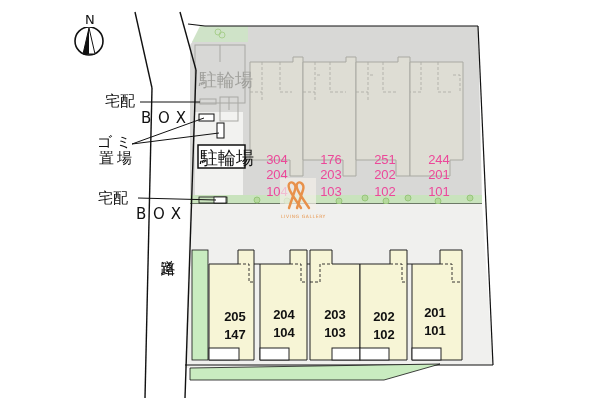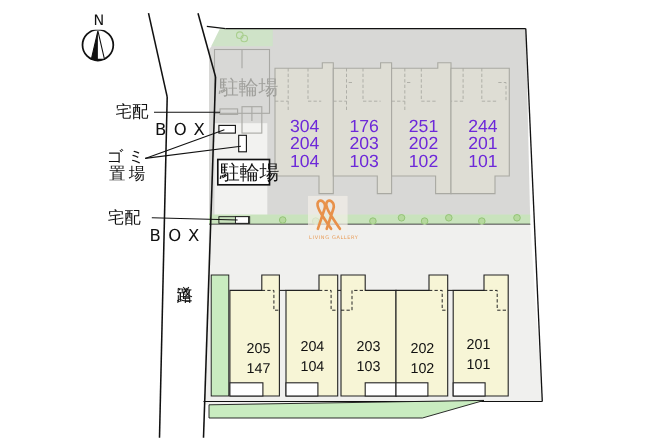--- a/index.html
+++ b/index.html
@@ -2,22 +2,22 @@
 <html><head>
 <meta charset="utf-8">
 <style>
   html, body { margin: 0; padding: 0; background: #ffffff; }
   body { width: 600px; height: 400px; position: relative; overflow: hidden; font-family: "DejaVu Sans", sans-serif; }
   svg { position: absolute; left: 0; top: 0; }
   .label { position: absolute; font-size: 15px; color: #111; line-height: 1; white-space: nowrap; }
   .label.box { letter-spacing: 7px; margin-left: 44px; }
   .unit-num { position: absolute; text-align: center; font-family: "Liberation Sans", sans-serif; }
   .unit-num span { display: block; }
-  .upper .unit-num { color: #6d28d9; font-size: 16px; line-height: 15px; }
-  .lower .unit-num { color: #111; font-size: 13px; line-height: 18px; }
+  .upper .unit-num { color: #ec4899; font-size: 13px; line-height: 15px; margin-top: 44px; }
+  .lower .unit-num { color: #111; font-size: 13px; line-height: 18px; font-weight: bold; }
   .bike-label { position: absolute; font-size: 18px; line-height: 1; white-space: nowrap; }
   .logo-text { position: absolute; font-size: 4.5px; color: #e89a55; letter-spacing: 0.6px; font-family: "DejaVu Sans", sans-serif; }
 </style>
 </head>
 <body>
 
 <svg width="600" height="400" viewBox="0 0 600 400">
 
   <polygon points="205,26 478,26 482,200 190,200 190,45" fill="#d8d8d6" stroke="none"></polygon>
 

